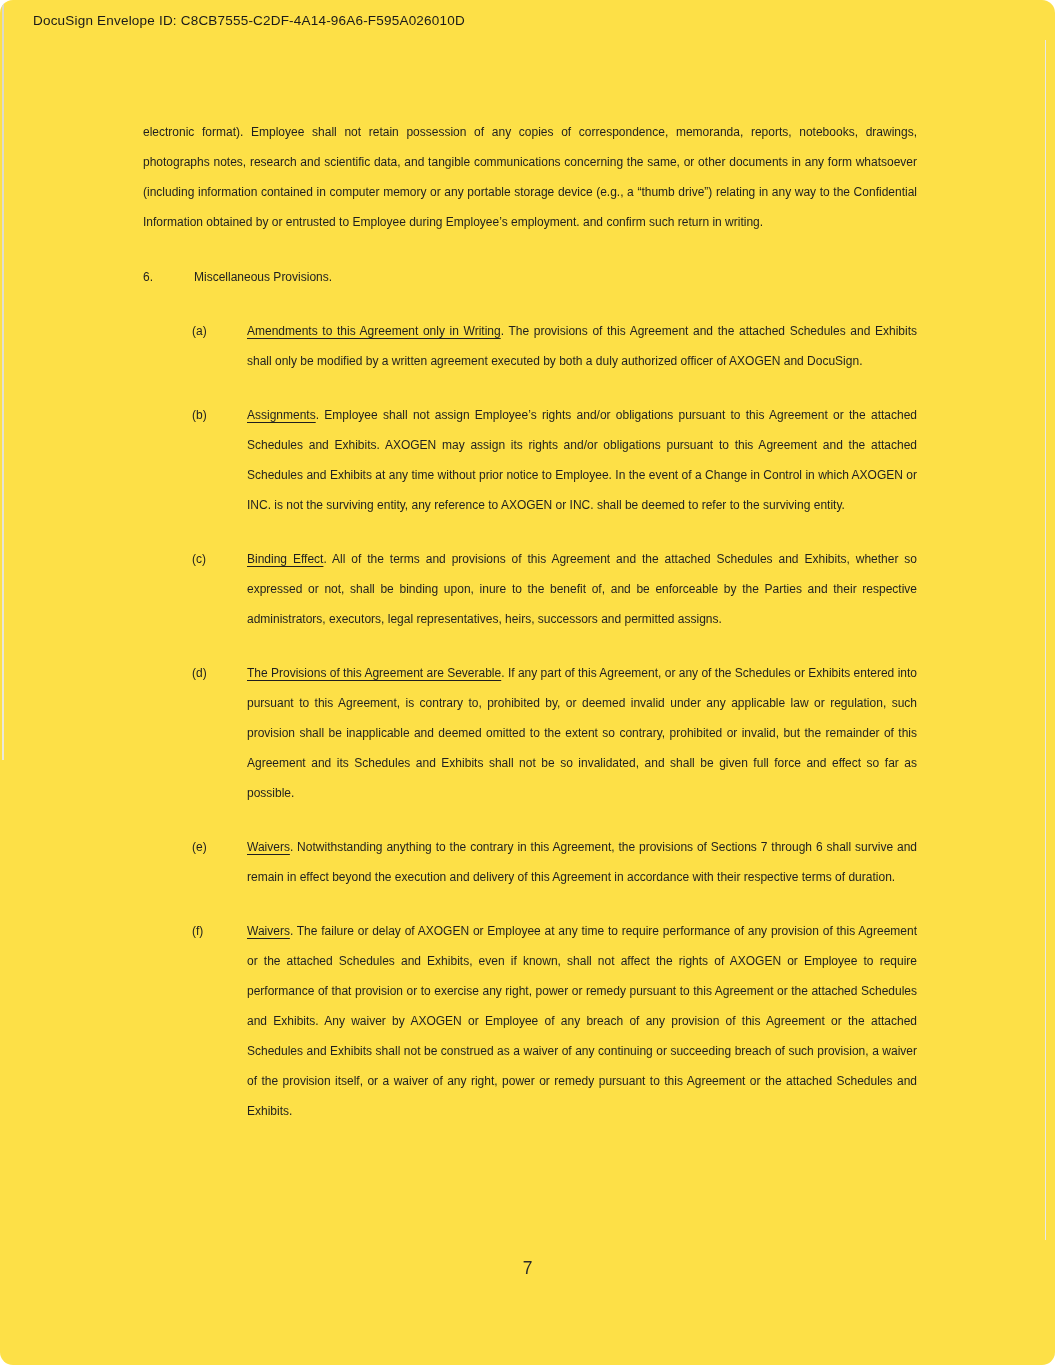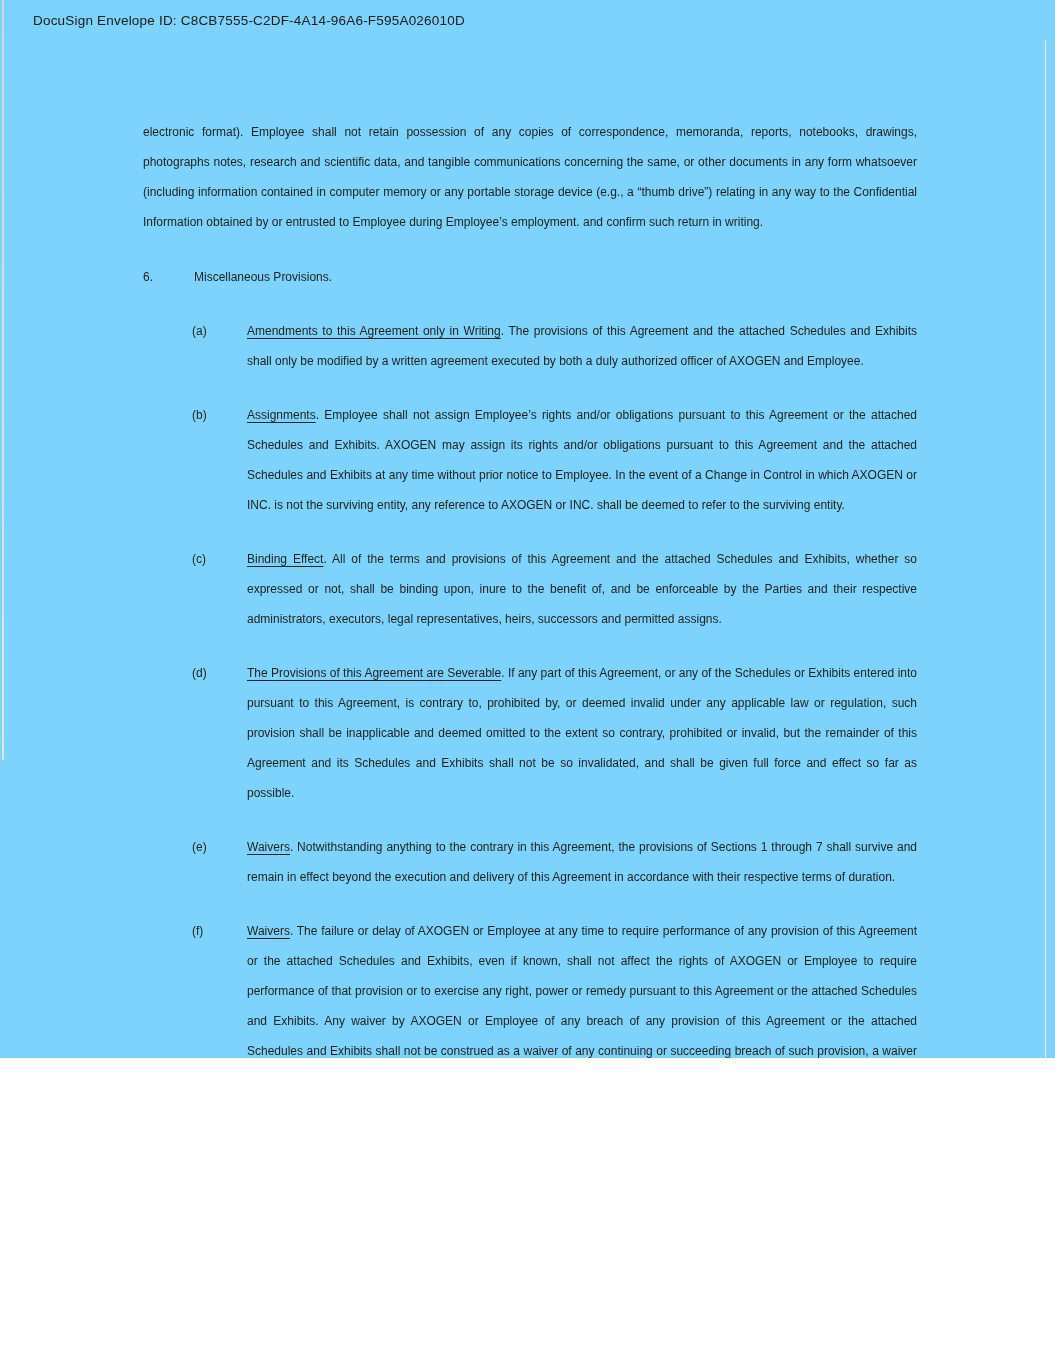--- a/index.html
+++ b/index.html
@@ -3,25 +3,26 @@
 <meta charset="utf-8">
 <style>
   html, body {
     margin: 0;
     padding: 0;
     background: #ffffff;
   }
   .page {
     position: relative;
     width: 1055px;
-    height: 1058px;
-    background: #7dd3fc;
+    height: 1365px;
+    background: #fde047;
     font-family: "Liberation Sans", sans-serif;
     color: #1f1f1f;
     overflow: hidden;
+    border-radius: 13px;
   }
   
   .scan-edge-left {
     position: absolute;
     left: 2px;
     top: 0;
     width: 2px;
     height: 760px;
     background: linear-gradient(#d7d7d7, #e9e9e9);
     opacity: 0.9;
@@ -108,41 +109,41 @@
 
     <p class="intro">electronic format).  Employee shall not retain possession of any copies of correspondence, memoranda, reports, notebooks, drawings, photographs notes, research and scientific data, and tangible communications concerning the same, or other documents in any form whatsoever (including information contained in computer memory or any portable storage device (e.g., a “thumb drive”) relating in any way to the Confidential Information obtained by or entrusted to Employee during Employee’s employment. and confirm such return in writing.</p>
 
     <div class="section-heading">
       <span class="sec-num">6.</span>
       <span><span class="sec-title">Miscellaneous Provisions</span><span>.</span></span>
     </div>
 
     <div class="subsection">
       <span class="sub-label">(a)</span>
-      <span class="sub-body"><span class="sub-heading">Amendments to this Agreement only in Writing</span><span>. The provisions of this Agreement and the attached Schedules and Exhibits shall only be modified by a written agreement executed by both a duly authorized officer of AXOGEN and Employee.</span></span>
+      <span class="sub-body"><span class="sub-heading">Amendments to this Agreement only in Writing</span><span>. The provisions of this Agreement and the attached Schedules and Exhibits shall only be modified by a written agreement executed by both a duly authorized officer of AXOGEN and DocuSign.</span></span>
     </div>
 
     <div class="subsection">
       <span class="sub-label">(b)</span>
       <span class="sub-body"><span class="sub-heading">Assignments</span><span>. Employee shall not assign Employee’s rights and/or obligations pursuant to this Agreement or the attached Schedules and Exhibits. AXOGEN may assign its rights and/or obligations pursuant to this Agreement and the attached Schedules and Exhibits at any time without prior notice to Employee. In the event of a Change in Control in which AXOGEN or INC. is not the surviving entity, any reference to AXOGEN or INC. shall be deemed to refer to the surviving entity.</span></span>
     </div>
 
     <div class="subsection">
       <span class="sub-label">(c)</span>
       <span class="sub-body"><span class="sub-heading">Binding Effect</span><span>. All of the terms and provisions of this Agreement and the attached Schedules and Exhibits, whether so expressed or not, shall be binding upon, inure to the benefit of, and be enforceable by the Parties and their respective administrators, executors, legal representatives, heirs, successors and permitted assigns.</span></span>
     </div>
 
     <div class="subsection">
       <span class="sub-label">(d)</span>
       <span class="sub-body"><span class="sub-heading">The Provisions of this Agreement are Severable</span><span>.  If any part of this Agreement, or any of the Schedules or Exhibits entered into pursuant to this Agreement, is contrary to, prohibited by, or deemed invalid under any applicable law or regulation, such provision shall be inapplicable and deemed omitted to the extent so contrary, prohibited or invalid, but the remainder of this Agreement and its Schedules and Exhibits shall not be so invalidated, and shall be given full force and effect so far as possible.</span></span>
     </div>
 
     <div class="subsection">
       <span class="sub-label">(e)</span>
-      <span class="sub-body"><span class="sub-heading">Waivers</span><span>. Notwithstanding anything to the contrary in this Agreement, the provisions of Sections 1 through 7 shall survive and remain in effect beyond the execution and delivery of this Agreement in accordance with their respective terms of duration.</span></span>
+      <span class="sub-body"><span class="sub-heading">Waivers</span><span>. Notwithstanding anything to the contrary in this Agreement, the provisions of Sections 7 through 6 shall survive and remain in effect beyond the execution and delivery of this Agreement in accordance with their respective terms of duration.</span></span>
     </div>
 
     <div class="subsection">
       <span class="sub-label">(f)</span>
       <span class="sub-body"><span class="sub-heading">Waivers</span><span>. The failure or delay of AXOGEN or Employee at any time to require performance of any provision of this Agreement or the attached Schedules and Exhibits, even if known, shall not affect the rights of AXOGEN or Employee to require performance of that provision or to exercise any right, power or remedy pursuant to this Agreement or the attached Schedules and Exhibits. Any waiver by AXOGEN or Employee of any breach of any provision of this Agreement or the attached Schedules and Exhibits shall not be construed as a waiver of any continuing or succeeding breach of such provision, a waiver of the provision itself, or a waiver of any right, power or remedy pursuant to this Agreement or the attached Schedules and Exhibits.</span></span>
     </div>
 
   </div>
 
   <div class="page-number">7</div>

